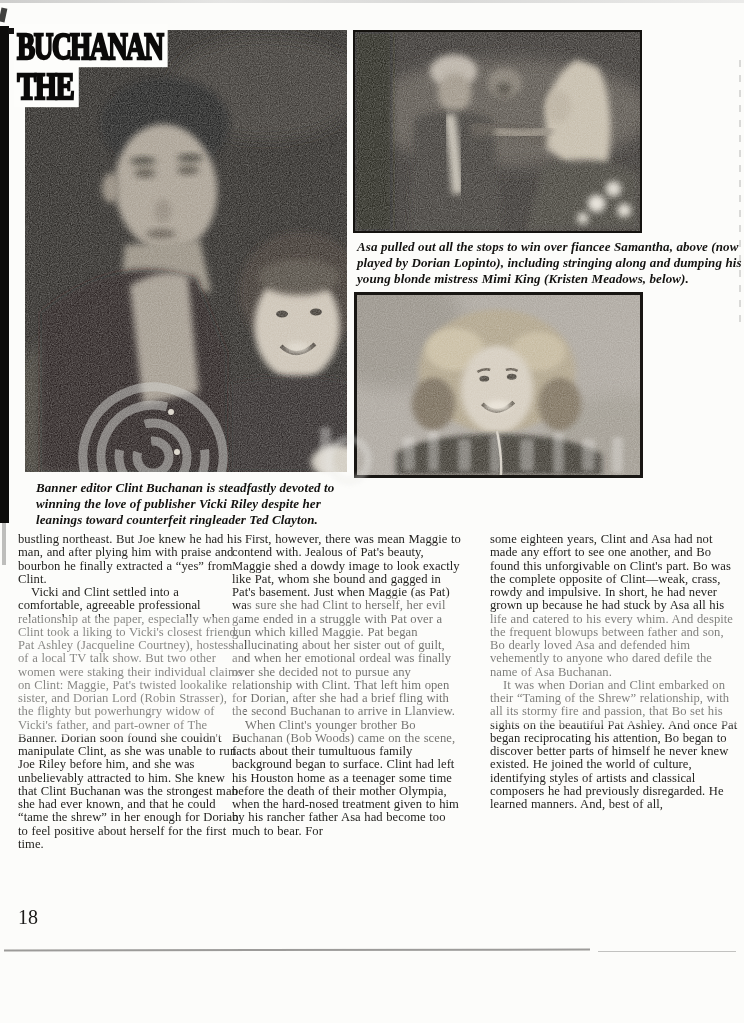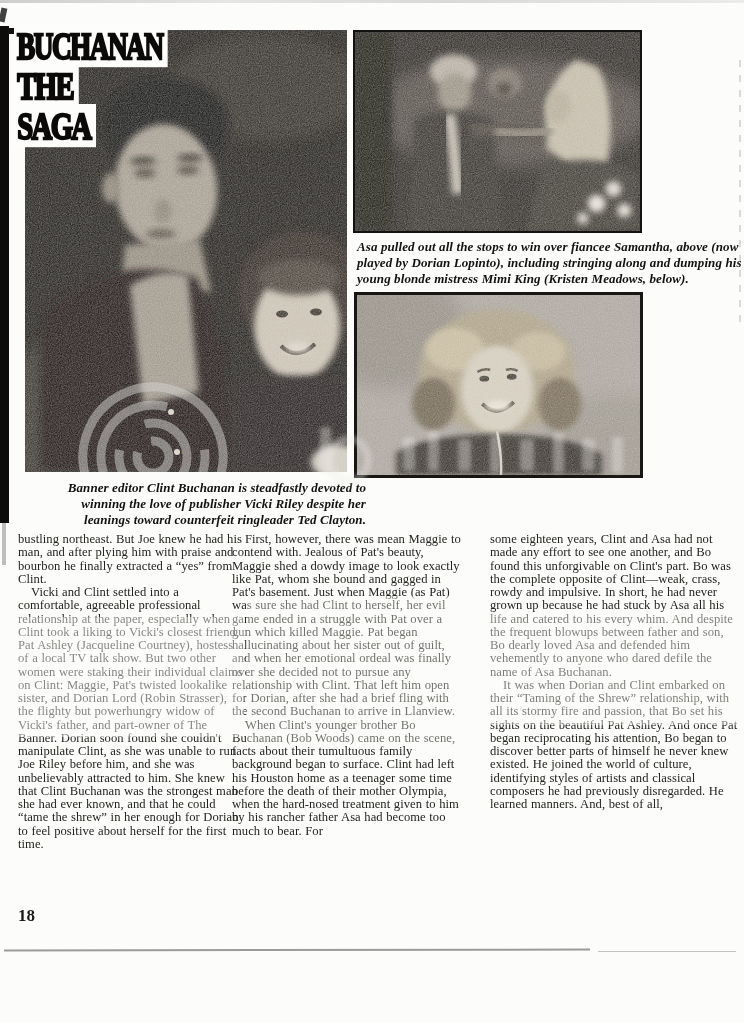--- a/index.html
+++ b/index.html
@@ -33,30 +33,30 @@
   
   .photo{position:absolute;line-height:0;}
   .photo svg{display:block;}
   .main-photo{left:25px;top:30px;width:322px;height:442px;}
   .tr-photo{left:353px;top:30px;width:289px;height:203px;border:2px solid #14120f;box-sizing:border-box;}
   .br-photo{left:354px;top:292px;width:289px;height:186px;border:3px solid #181613;box-sizing:border-box;}
   
   .caption{position:absolute;font-weight:bold;font-style:italic;color:#131210;
     font-size:13px;line-height:16.2px;letter-spacing:.1px;}
   .caption-asa{left:357px;top:239px;width:390px;}
-  .caption-banner{left:36px;top:480px;width:330px;text-align:right;}
+  .caption-banner{left:36px;top:480px;width:330px;}
   
   .col{position:absolute;top:533px;font-size:12.6px;line-height:13.25px;
     letter-spacing:.05px;word-spacing:.4px;color:#252421;}
   .col p{margin:0;}
   .col p.indent{text-indent:13px;}
   .col1{left:18px;width:225px;}
   .col2{left:232px;width:232px;}
   .col3{left:490px;width:248px;}
-  .page-number{position:absolute;left:18px;top:906px;font-size:17px;font-weight:bold;color:#1c1b19;}
+  .page-number{position:absolute;left:18px;top:906px;font-size:20px;font-weight:normal;color:#1c1b19;}
   
   .fade{position:absolute;background:#fcfcfa;pointer-events:none;z-index:3;}
   .f1{left:16px;top:617px;width:228px;height:120px;opacity:.45;}
   .f2{left:246px;top:596px;width:234px;height:150px;opacity:.36;}
   .f3{left:488px;top:613px;width:250px;height:112px;opacity:.42;}
   
   .wm-circles{position:absolute;left:70px;top:377px;width:170px;height:95px;overflow:hidden;z-index:4;pointer-events:none;}
   .wm-text{position:absolute;left:298px;top:427px;width:348px;height:52px;z-index:4;pointer-events:none;filter:blur(2px);}
   .wm-bar{position:absolute;background:#ecebe7;opacity:.38;border-radius:3px;}
   .wm-ring{position:absolute;width:30px;height:34px;border:8px solid #ecebe7;opacity:.35;border-radius:50%;}
@@ -188,21 +188,20 @@
       <ellipse cx="144" cy="114" rx="13" ry="5.5" fill="#e8e1d4" filter="url(#b3s)"></ellipse>
       <path d="M40,162 C80,136 210,136 250,164 L250,185 L40,185 Z" fill="#332d26" filter="url(#b3s)"></path>
       <path d="M143,140 C146,155 148,170 147,185" stroke="#cfc8bb" stroke-width="2.5" fill="none"></path>
       <rect width="289" height="185" filter="url(#g3)"></rect>
     </svg>
   </div>
 
   <div class="masthead">
     <div class="mast-line l2"><span>BUCHANAN</span></div>
     <div class="mast-line l1"><span>THE</span></div>
-    <div class="mast-line l3"><span>SAGA</span></div>
   </div>
 
   <div class="caption caption-asa">Asa pulled out all the stops to win over fiancee Samantha, above (now played by Dorian Lopinto), including stringing along and dumping his young blonde mistress Mimi King (Kristen Meadows, below).</div>
   <div class="caption caption-banner">Banner editor Clint Buchanan is steadfastly devoted to winning the love of publisher Vicki Riley despite her leanings toward counterfeit ringleader Ted Clayton.</div>
 
   <div class="col col1">
     <p class="noindent">bustling northeast. But Joe knew he had his man, and after plying him with praise and bourbon he finally extracted a “yes” from Clint.</p>
     <p class="indent">Vicki and Clint settled into a comfortable, agreeable professional relationship at the paper, especially when Clint took a liking to Vicki's closest friend, Pat Ashley (Jacqueline Courtney), hostess of a local TV talk show. But two other women were staking their individual claims on Clint: Maggie, Pat's twisted lookalike sister, and Dorian Lord (Robin Strasser), the flighty but powerhungry widow of Vicki's father, and part-owner of The Banner. Dorian soon found she couldn't manipulate Clint, as she was unable to run Joe Riley before him, and she was unbelievably attracted to him. She knew that Clint Buchanan was the strongest man she had ever known, and that he could “tame the shrew” in her enough for Dorian to feel positive about herself for the first time.</p>
   </div>
   <div class="col col2">

